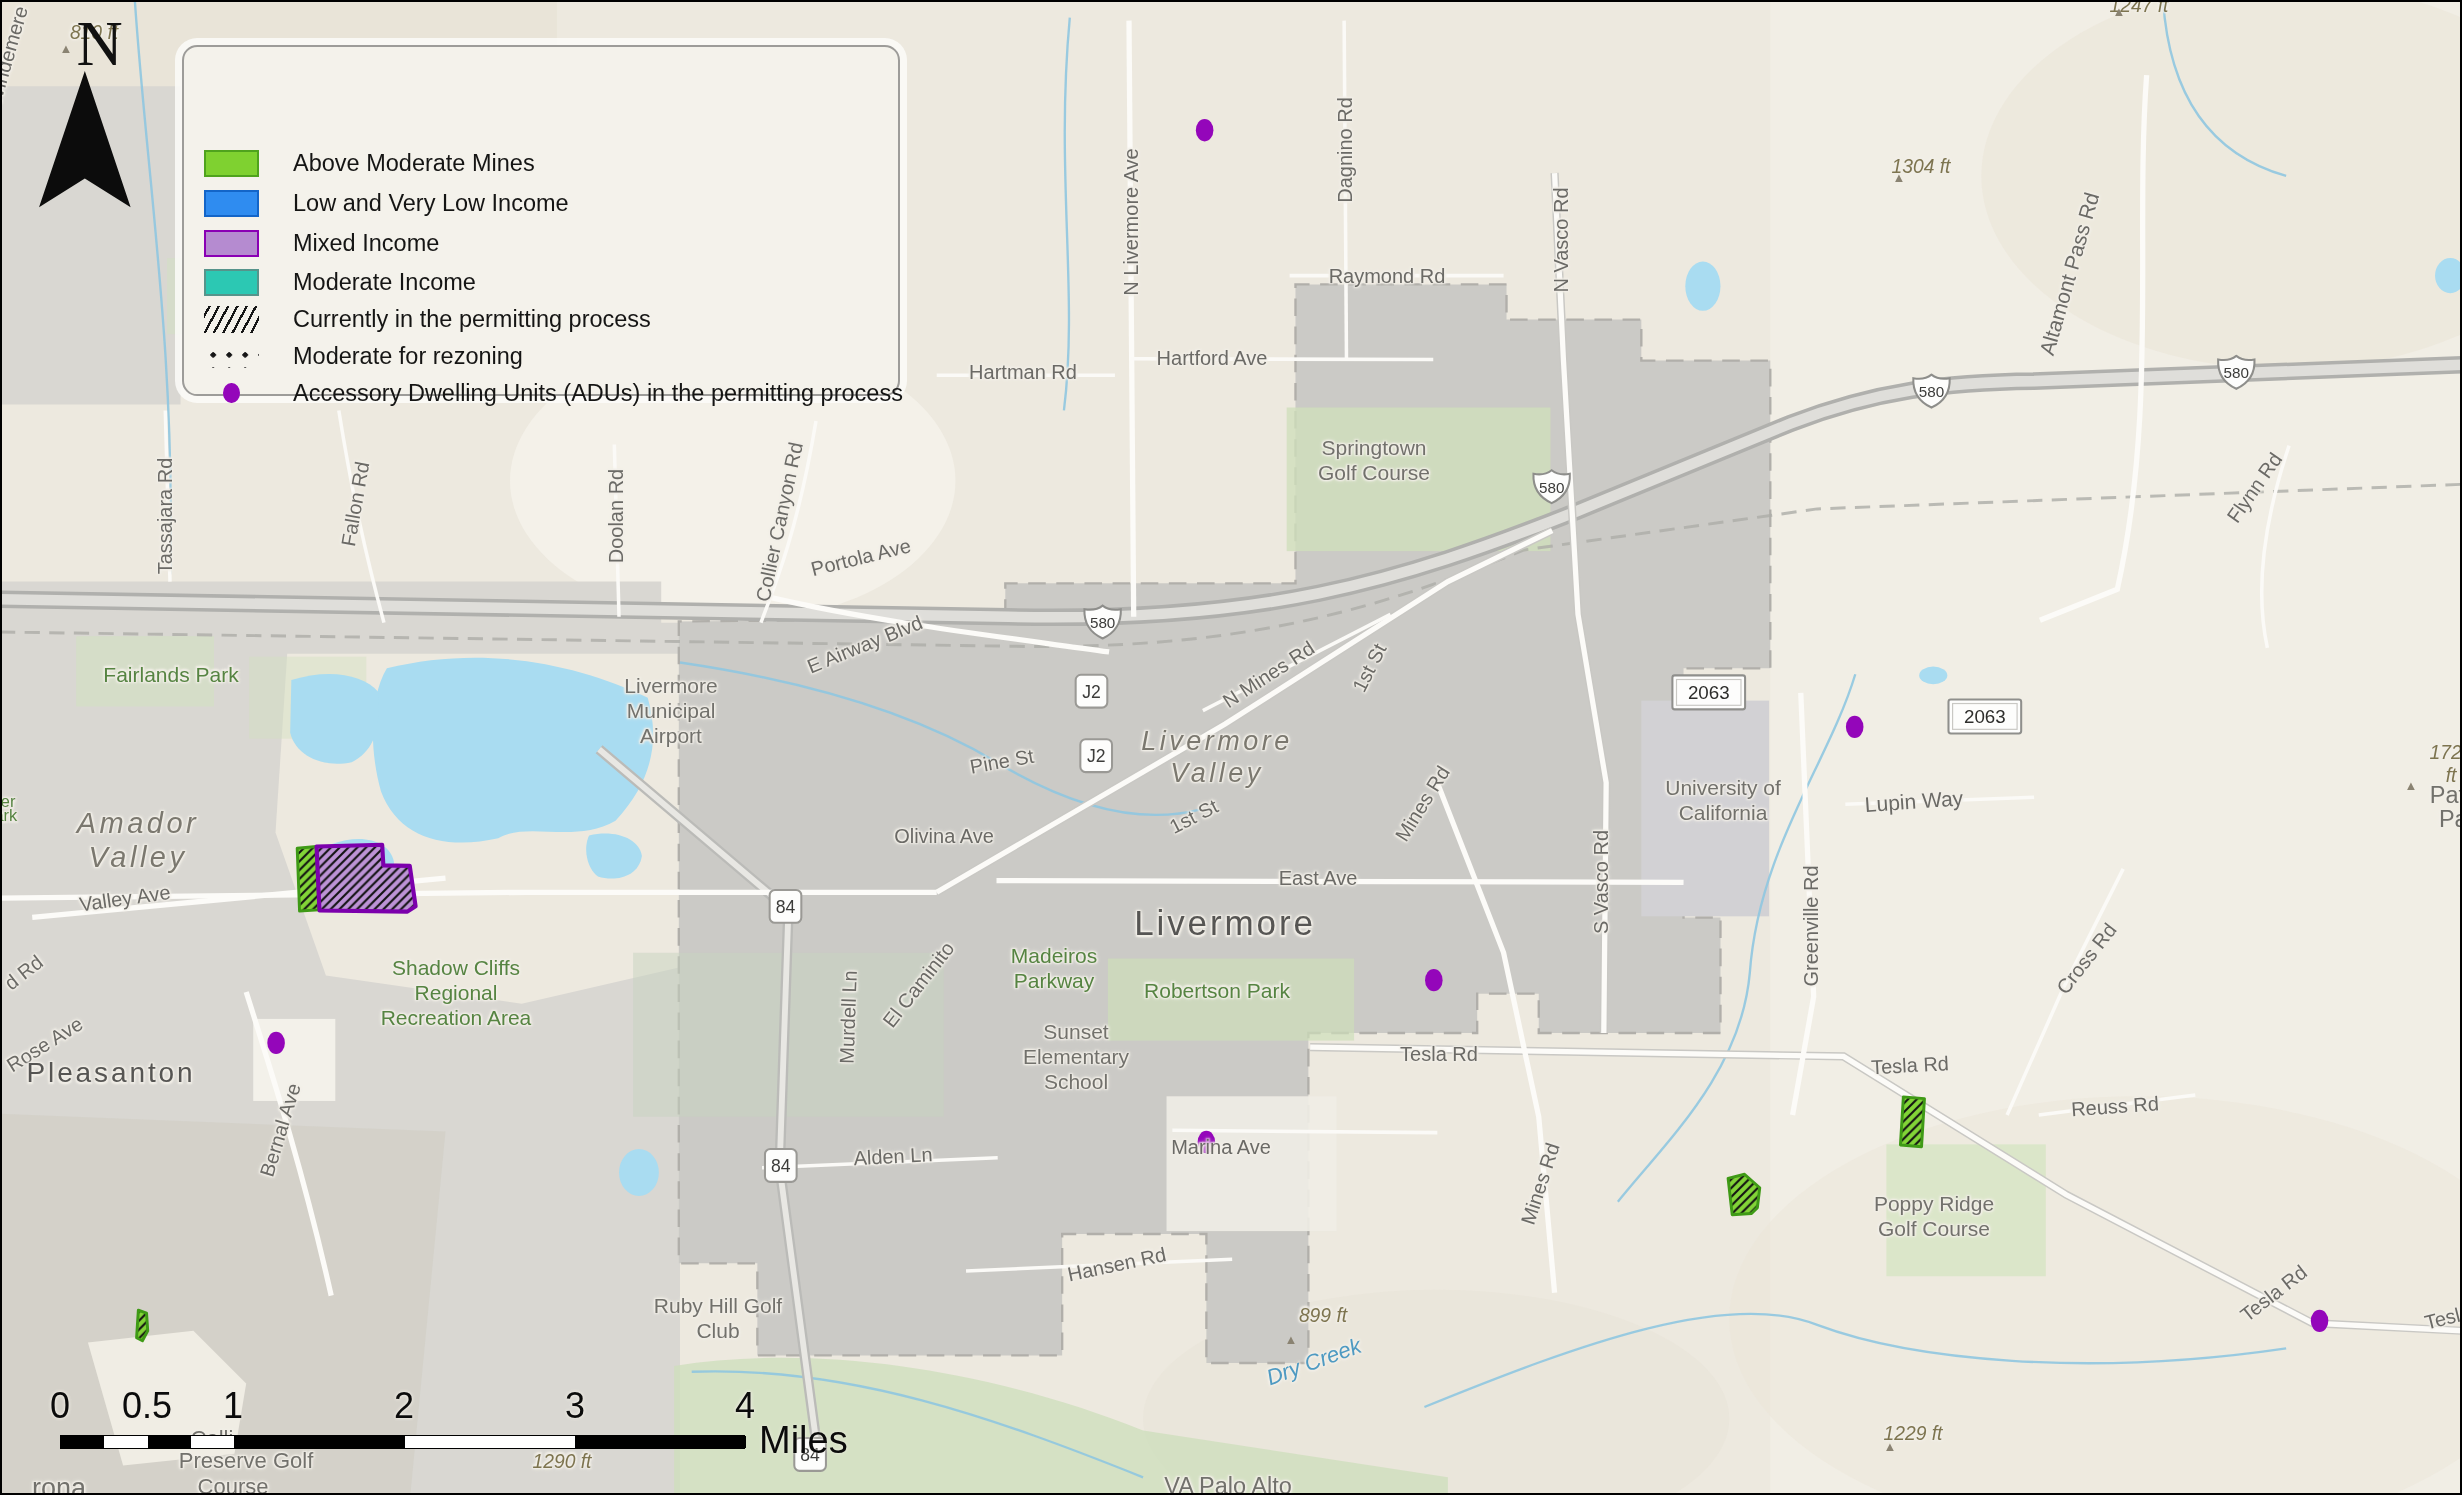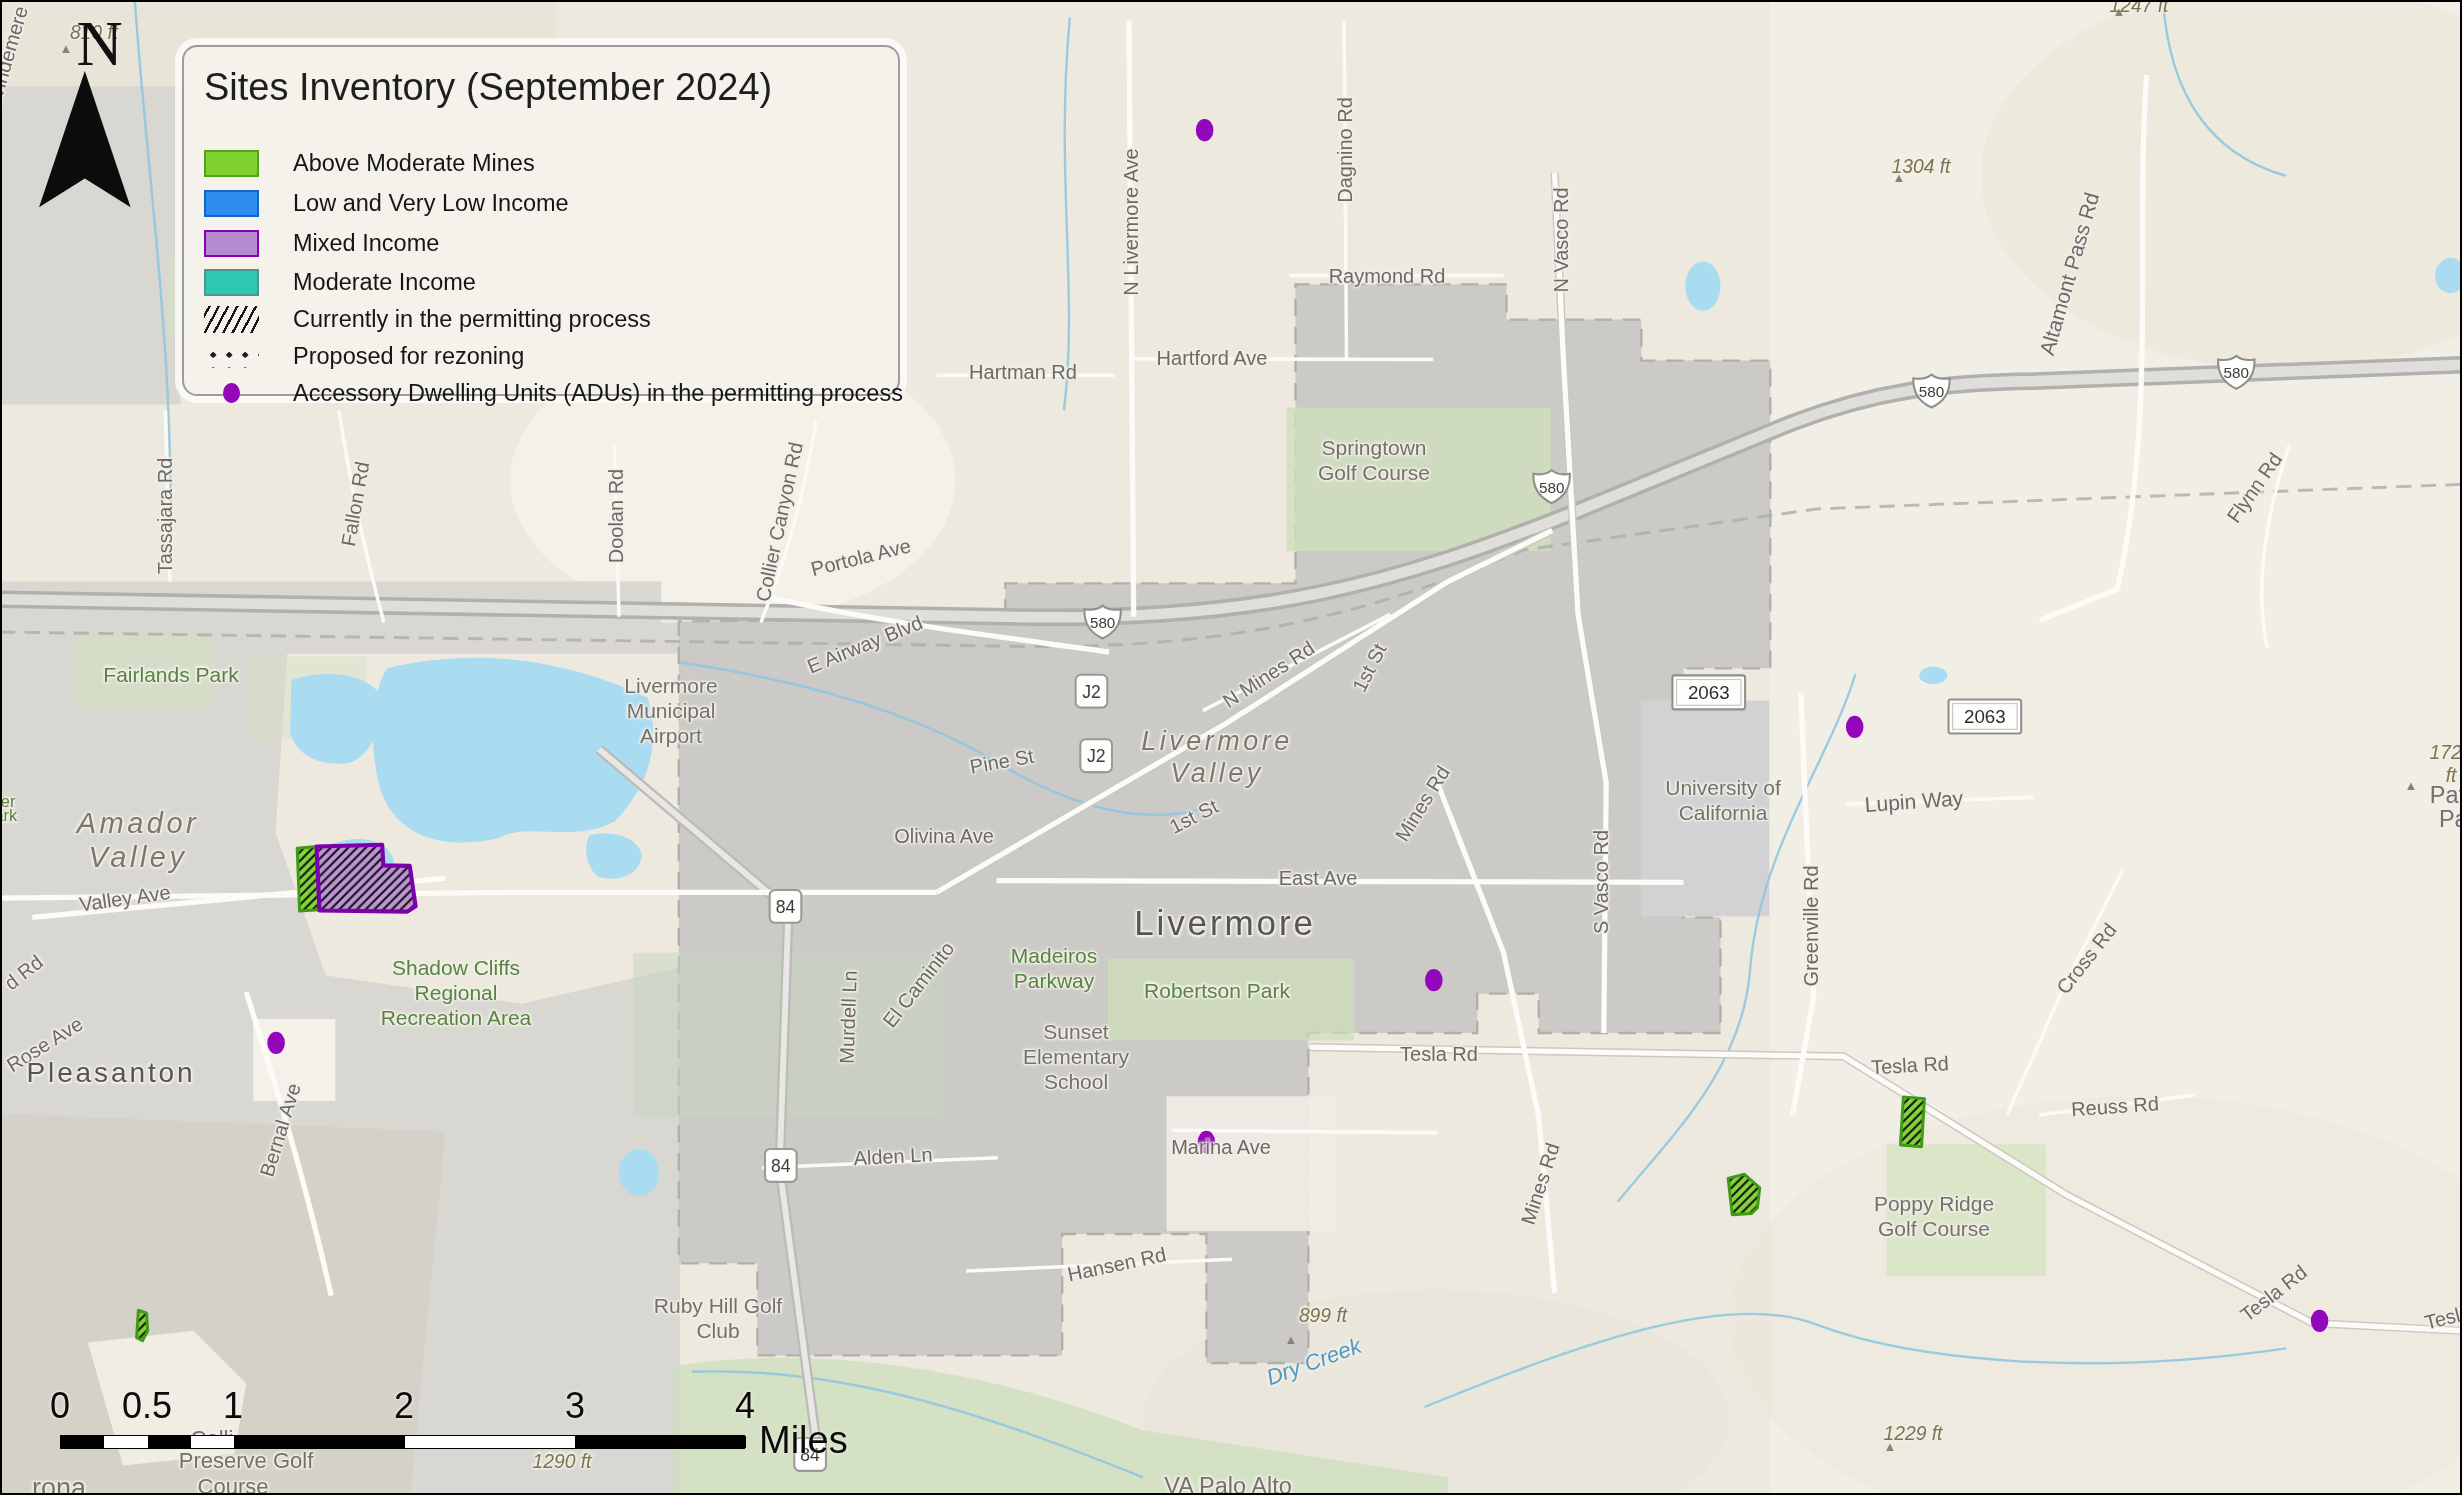--- a/index.html
+++ b/index.html
@@ -330,21 +330,20 @@
     </div>
 
   <div id="north">
     <div class="n-letter">N</div>
     <svg width="135" height="141" viewBox="0 0 230 240">
       <polygon points="90,0 168,232 90,183 12,232" fill="#0C0C0C"></polygon>
     </svg>
   </div>
 
   <div id="legend">
-    <div class="legend-title">Sites Inventory (September 2024)</div>
 
     <div class="legend-row" style="top:101px;">
       <span class="sw rect" id="sw0" style="background: rgb(127, 209, 48); border-color: rgb(79, 163, 29);"></span>
       <span class="legend-label">Above Moderate Mines</span>
     </div>
     <div class="legend-row" style="top:141px;">
       <span class="sw rect" id="sw1" style="background: rgb(47, 140, 240); border-color: rgb(19, 101, 200);"></span>
       <span class="legend-label">Low and Very Low Income</span>
     </div>
     <div class="legend-row" style="top:181px;">
@@ -354,21 +353,21 @@
     <div class="legend-row" style="top:220px;">
       <span class="sw rect" id="sw3" style="background: rgb(44, 200, 179); border-color: rgb(86, 148, 139);"></span>
       <span class="legend-label">Moderate Income</span>
     </div>
     <div class="legend-row" style="top:257px;">
       <span class="sw hatch"></span>
       <span class="legend-label">Currently in the permitting process</span>
     </div>
     <div class="legend-row" style="top:294px;">
       <span class="sw dots"></span>
-      <span class="legend-label">Proposed for rezoning</span>
+      <span class="legend-label">Moderate for rezoning</span>
     </div>
     <div class="legend-row" style="top:331px;">
       <span class="sw adu">
           <i id="aduSw" style="background: rgb(148, 6, 186);"></i>
         </span>
       <span class="legend-label">Accessory Dwelling Units (ADUs) in the permitting process</span>
     </div>
   </div>
 
   <div id="scalebar">

